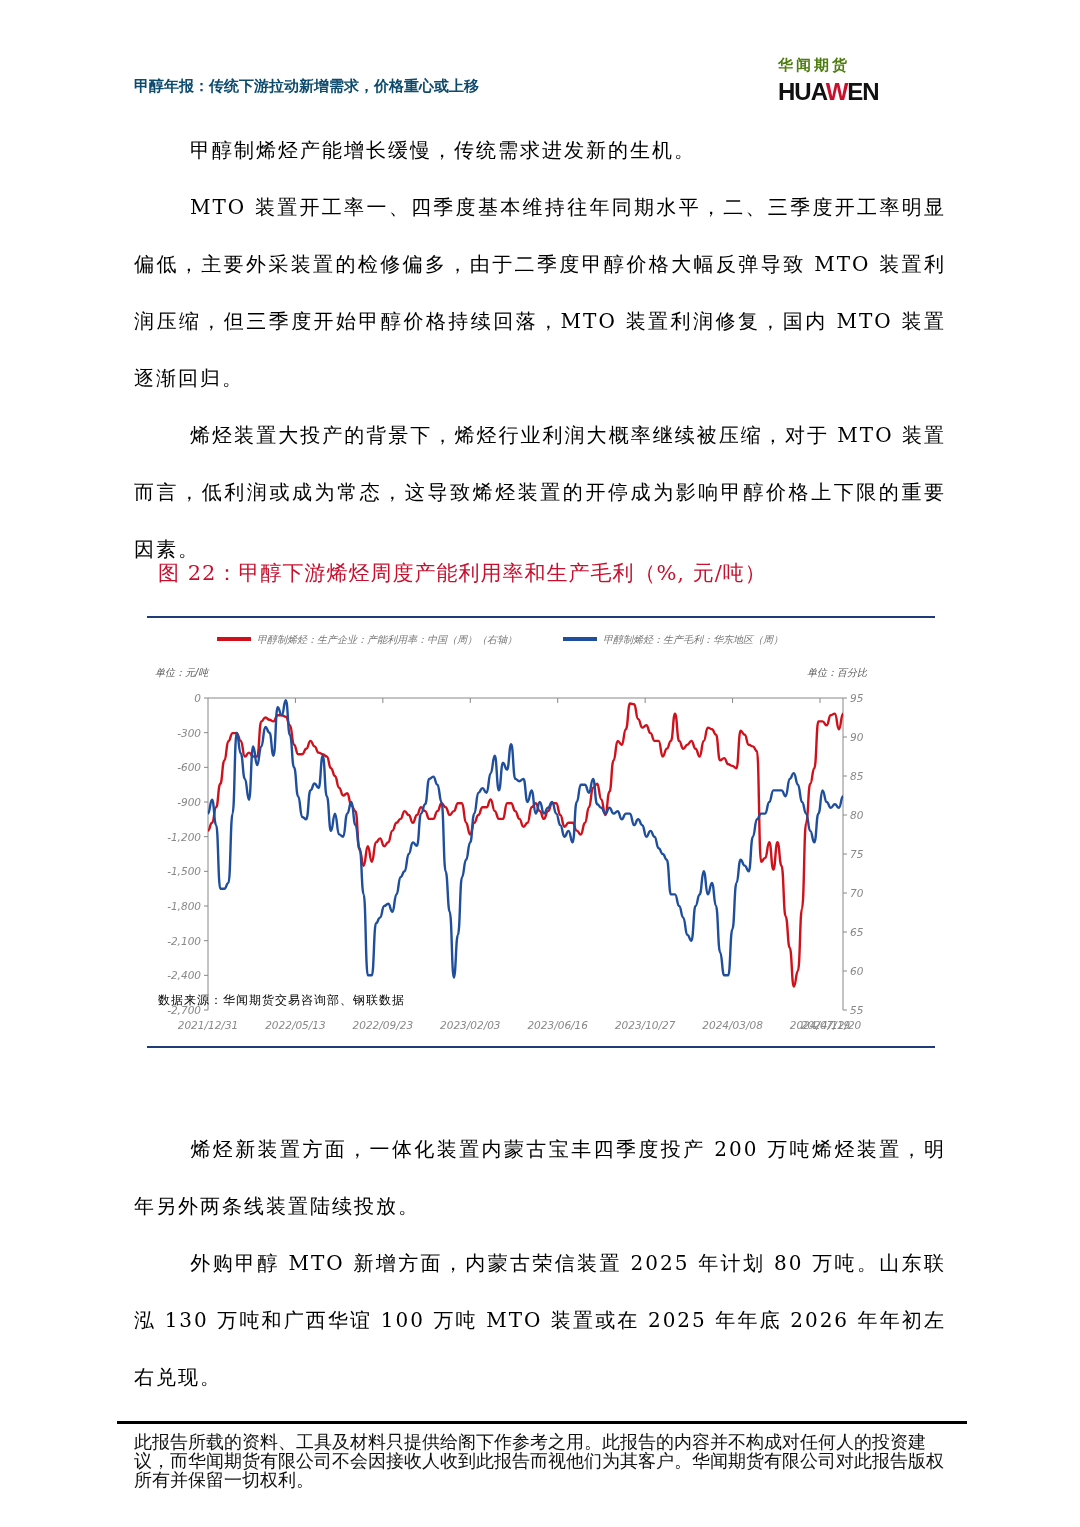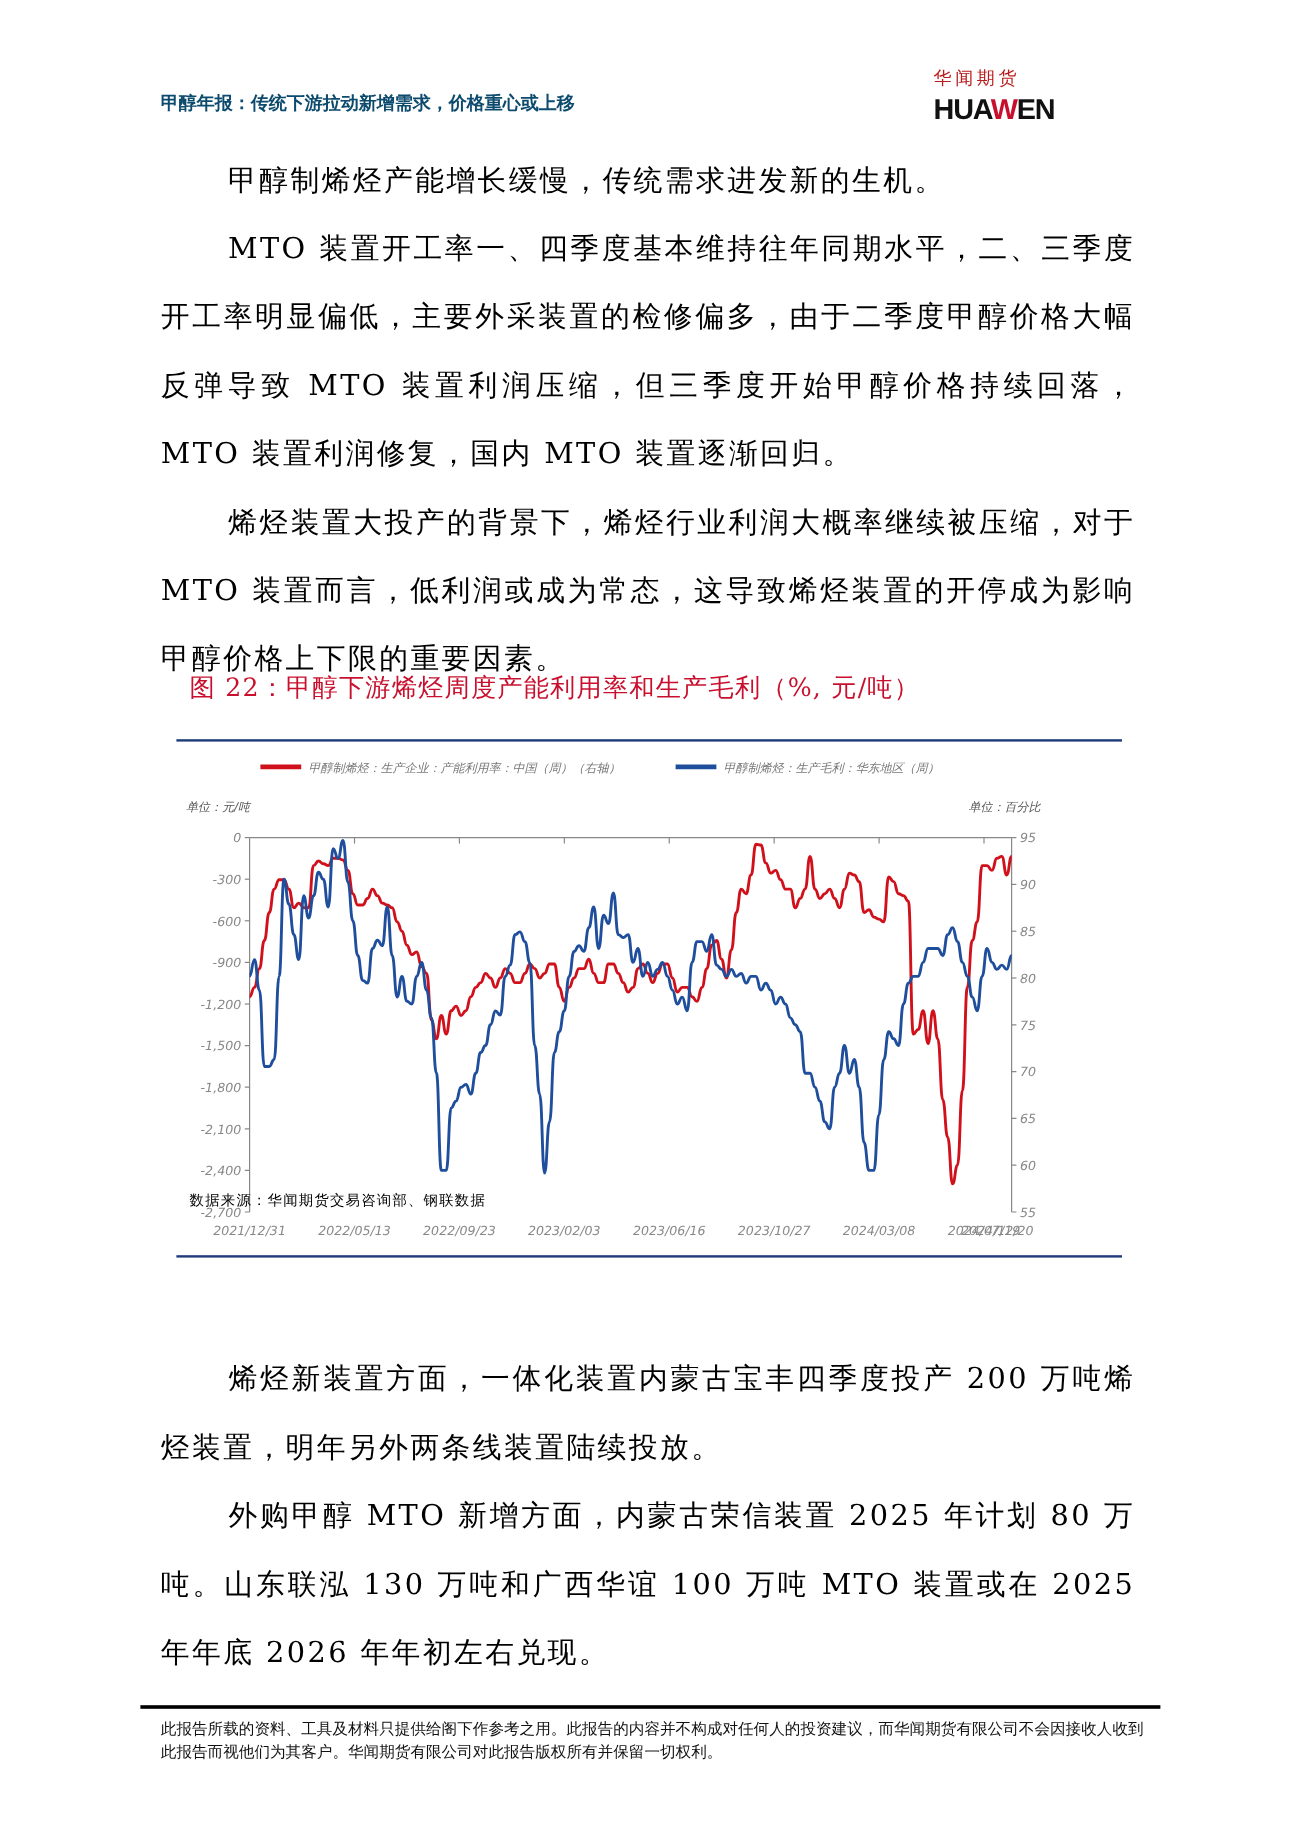--- a/index.html
+++ b/index.html
@@ -1,36 +1,36 @@
 <!DOCTYPE html>
 <html><head>
 <meta charset="utf-8">
 <style>
   html, body { margin: 0; padding: 0; background: #ffffff; }
   body { width: 1080px; height: 1527px; position: relative; overflow: hidden;
          font-family: "DejaVu Serif", "Liberation Serif", serif; color: #000; }
   .header-title { position: absolute; left: 134px; top: 77px; font-size: 15px; font-weight: bold;
                   font-family: "DejaVu Sans", "Liberation Sans", sans-serif; color: #0c4a6e; }
   .logo { position: absolute; left: 778px; top: 56px; width: 172px; height: 56px; }
-  .logo-cn { position: absolute; left: 0; top: 0; font-size: 15px; font-weight: normal; letter-spacing: 3px;
-             font-family: "DejaVu Sans", "Liberation Sans", sans-serif; color: #b91c1c; text-align: center; }
+  .logo-cn { position: absolute; left: 0; top: 0; font-size: 15px; font-weight: bold; letter-spacing: 3px;
+             font-family: "DejaVu Sans", "Liberation Sans", sans-serif; color: #4d7c0f; text-align: center; }
   .logo-en { position: absolute; left: 0; top: 16px; font-size: 24px; font-weight: bold; letter-spacing: -1px;
              font-family: "Liberation Sans", "DejaVu Sans", sans-serif; color: #111; line-height: 40px; }
   .logo-en .w { color: #c8102e; }
-  .para { position: absolute; left: 134px; width: 812px; font-size: 24px; line-height: 57px;
+  .para { position: absolute; left: 134px; width: 812px; font-size: 20px; line-height: 57px;
           letter-spacing: 2px; text-align: justify; }
   .para .indent { display: inline-block; width: 56px; }
   .fig-title { position: absolute; left: 158px; top: 559px; font-size: 21px; color: #c8102e; letter-spacing: 1px; }
   .fig-rule-top { position: absolute; left: 147px; top: 616px; width: 788px; height: 2px; background: #1f3b7a; }
   .fig-rule-bottom { position: absolute; left: 147px; top: 1046px; width: 788px; height: 2px; background: #1f3b7a; }
   .source { position: absolute; left: 158px; top: 992px; font-size: 12px; letter-spacing: 1px; }
   .chart { position: absolute; left: 135px; top: 620px; width: 788px; height: 424px; font-style: italic; }
   .chart svg text { font-family: "DejaVu Sans", "Liberation Sans", sans-serif; }
   .footer-rule { position: absolute; left: 117px; top: 1421px; width: 850px; height: 3px; background: #000; }
-  .footer { position: absolute; left: 134px; top: 1432px; width: 820px; font-size: 13px; line-height: 19px;
+  .footer { position: absolute; left: 134px; top: 1432px; width: 820px; font-size: 18px; line-height: 19px;
             font-family: "DejaVu Sans", "Liberation Sans", sans-serif; color: #111; }
 </style>
 </head>
 <body>
 
 <div class="header-title">甲醇年报：传统下游拉动新增需求，价格重心或上移</div>
 <div class="logo">
   <div class="logo-cn">华闻期货</div>
   <div class="logo-en"><span>HUA</span><span class="w">W</span><span>EN</span></div>
 </div>

